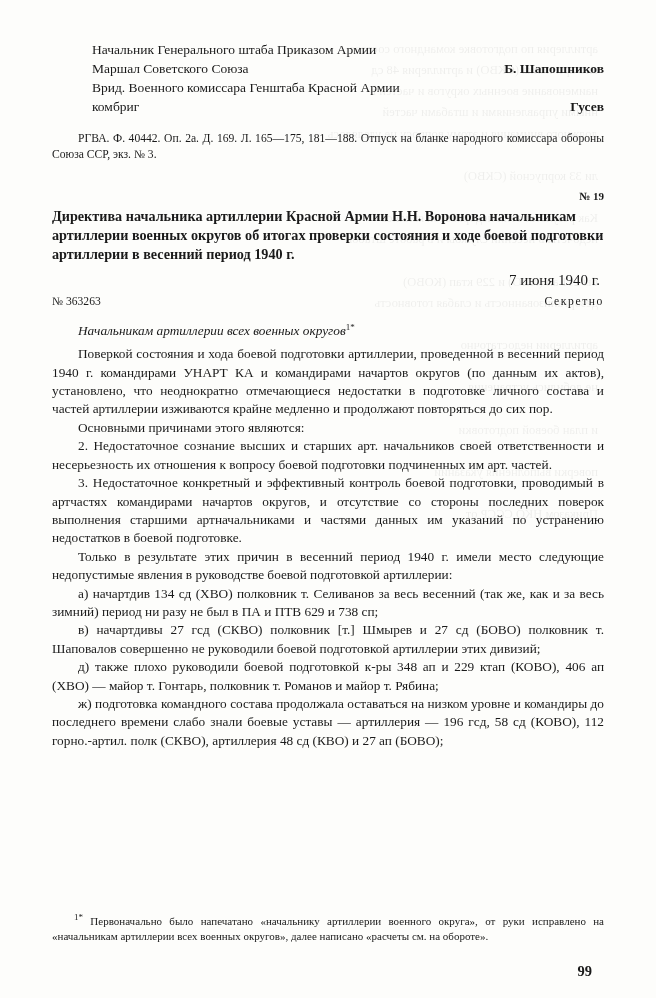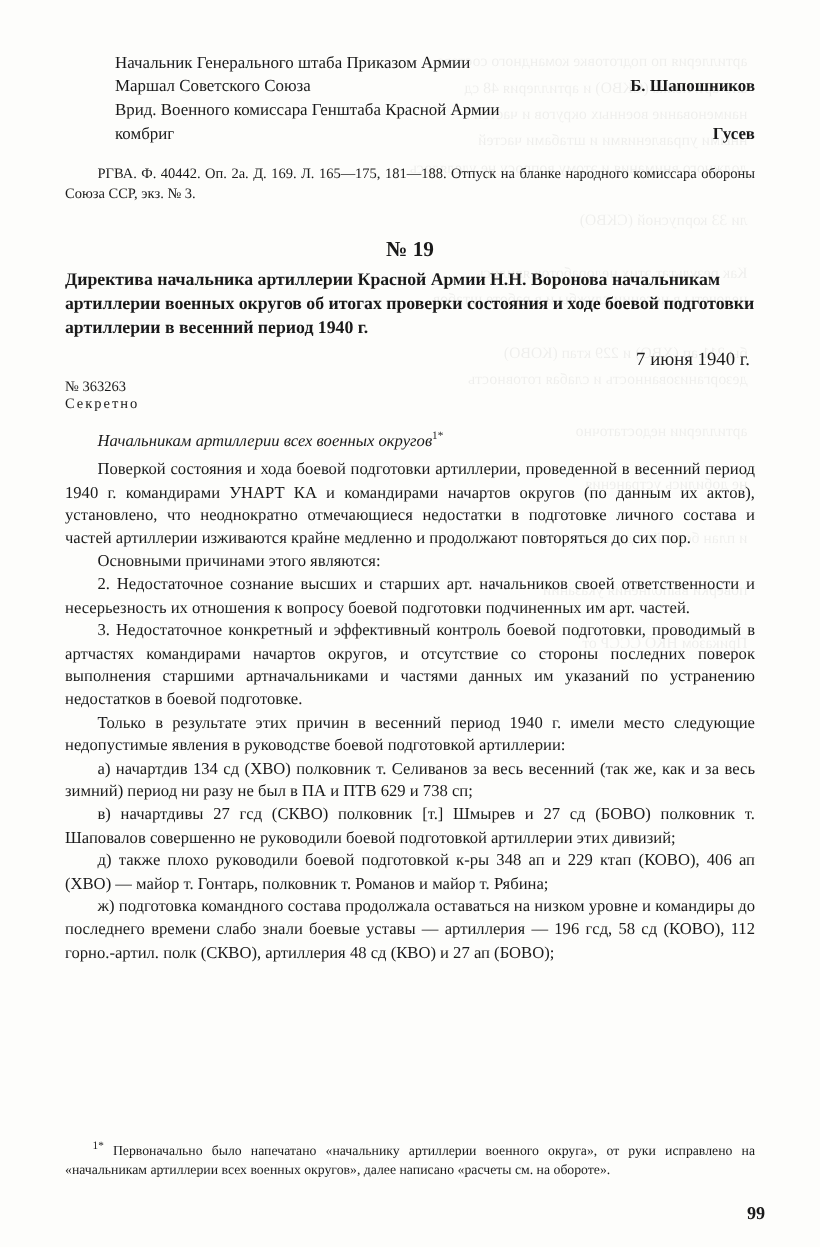--- a/index.html
+++ b/index.html
@@ -45,23 +45,23 @@
   }
   .archive-ref {
     margin-top: 14px;
     font-size: 11.6px;
     line-height: 1.45;
     text-align: justify;
     text-indent: 26px;
   }
   .doc-number {
     margin-top: 26px;
-    font-size: 17px;
-    font-weight: bold;
-    text-align: center;
+    font-size: 11px;
+    font-weight: bold;
+    text-align: right;
     padding-left: 0;
   }
   .doc-title {
     margin-top: 5px;
     font-size: 14.2px;
     font-weight: bold;
     line-height: 1.33;
     text-align: left;
   }
   .doc-date {
@@ -69,21 +69,20 @@
     font-size: 15px;
     text-align: right;
     padding-right: 4px;
   }
   .meta-row {
     margin-top: 6px;
     font-size: 11.6px;
     display: flex;
     justify-content: space-between;
     align-items: baseline;
-    flex-direction: column;
   }
   .meta-row .secret {
     letter-spacing: 1.6px;
   }
   .addressee {
     margin-top: 14px;
     font-size: 13.3px;
     font-style: italic;
     text-indent: 26px;
   }
@@ -114,21 +113,21 @@
     line-height: 1.4;
     text-align: justify;
     text-indent: 22px;
   }
   .footnote sup {
     font-size: 9px;
     vertical-align: super;
   }
   .page-number {
     position: absolute;
-    right: 44px;
+    right: 64px;
     bottom: 18px;
     font-size: 14.5px;
     font-weight: bold;
   }
   .bleed {
     position: absolute;
     inset: 0;
     pointer-events: none;
     opacity: 0.055;
     font-family: "Liberation Serif", serif;

